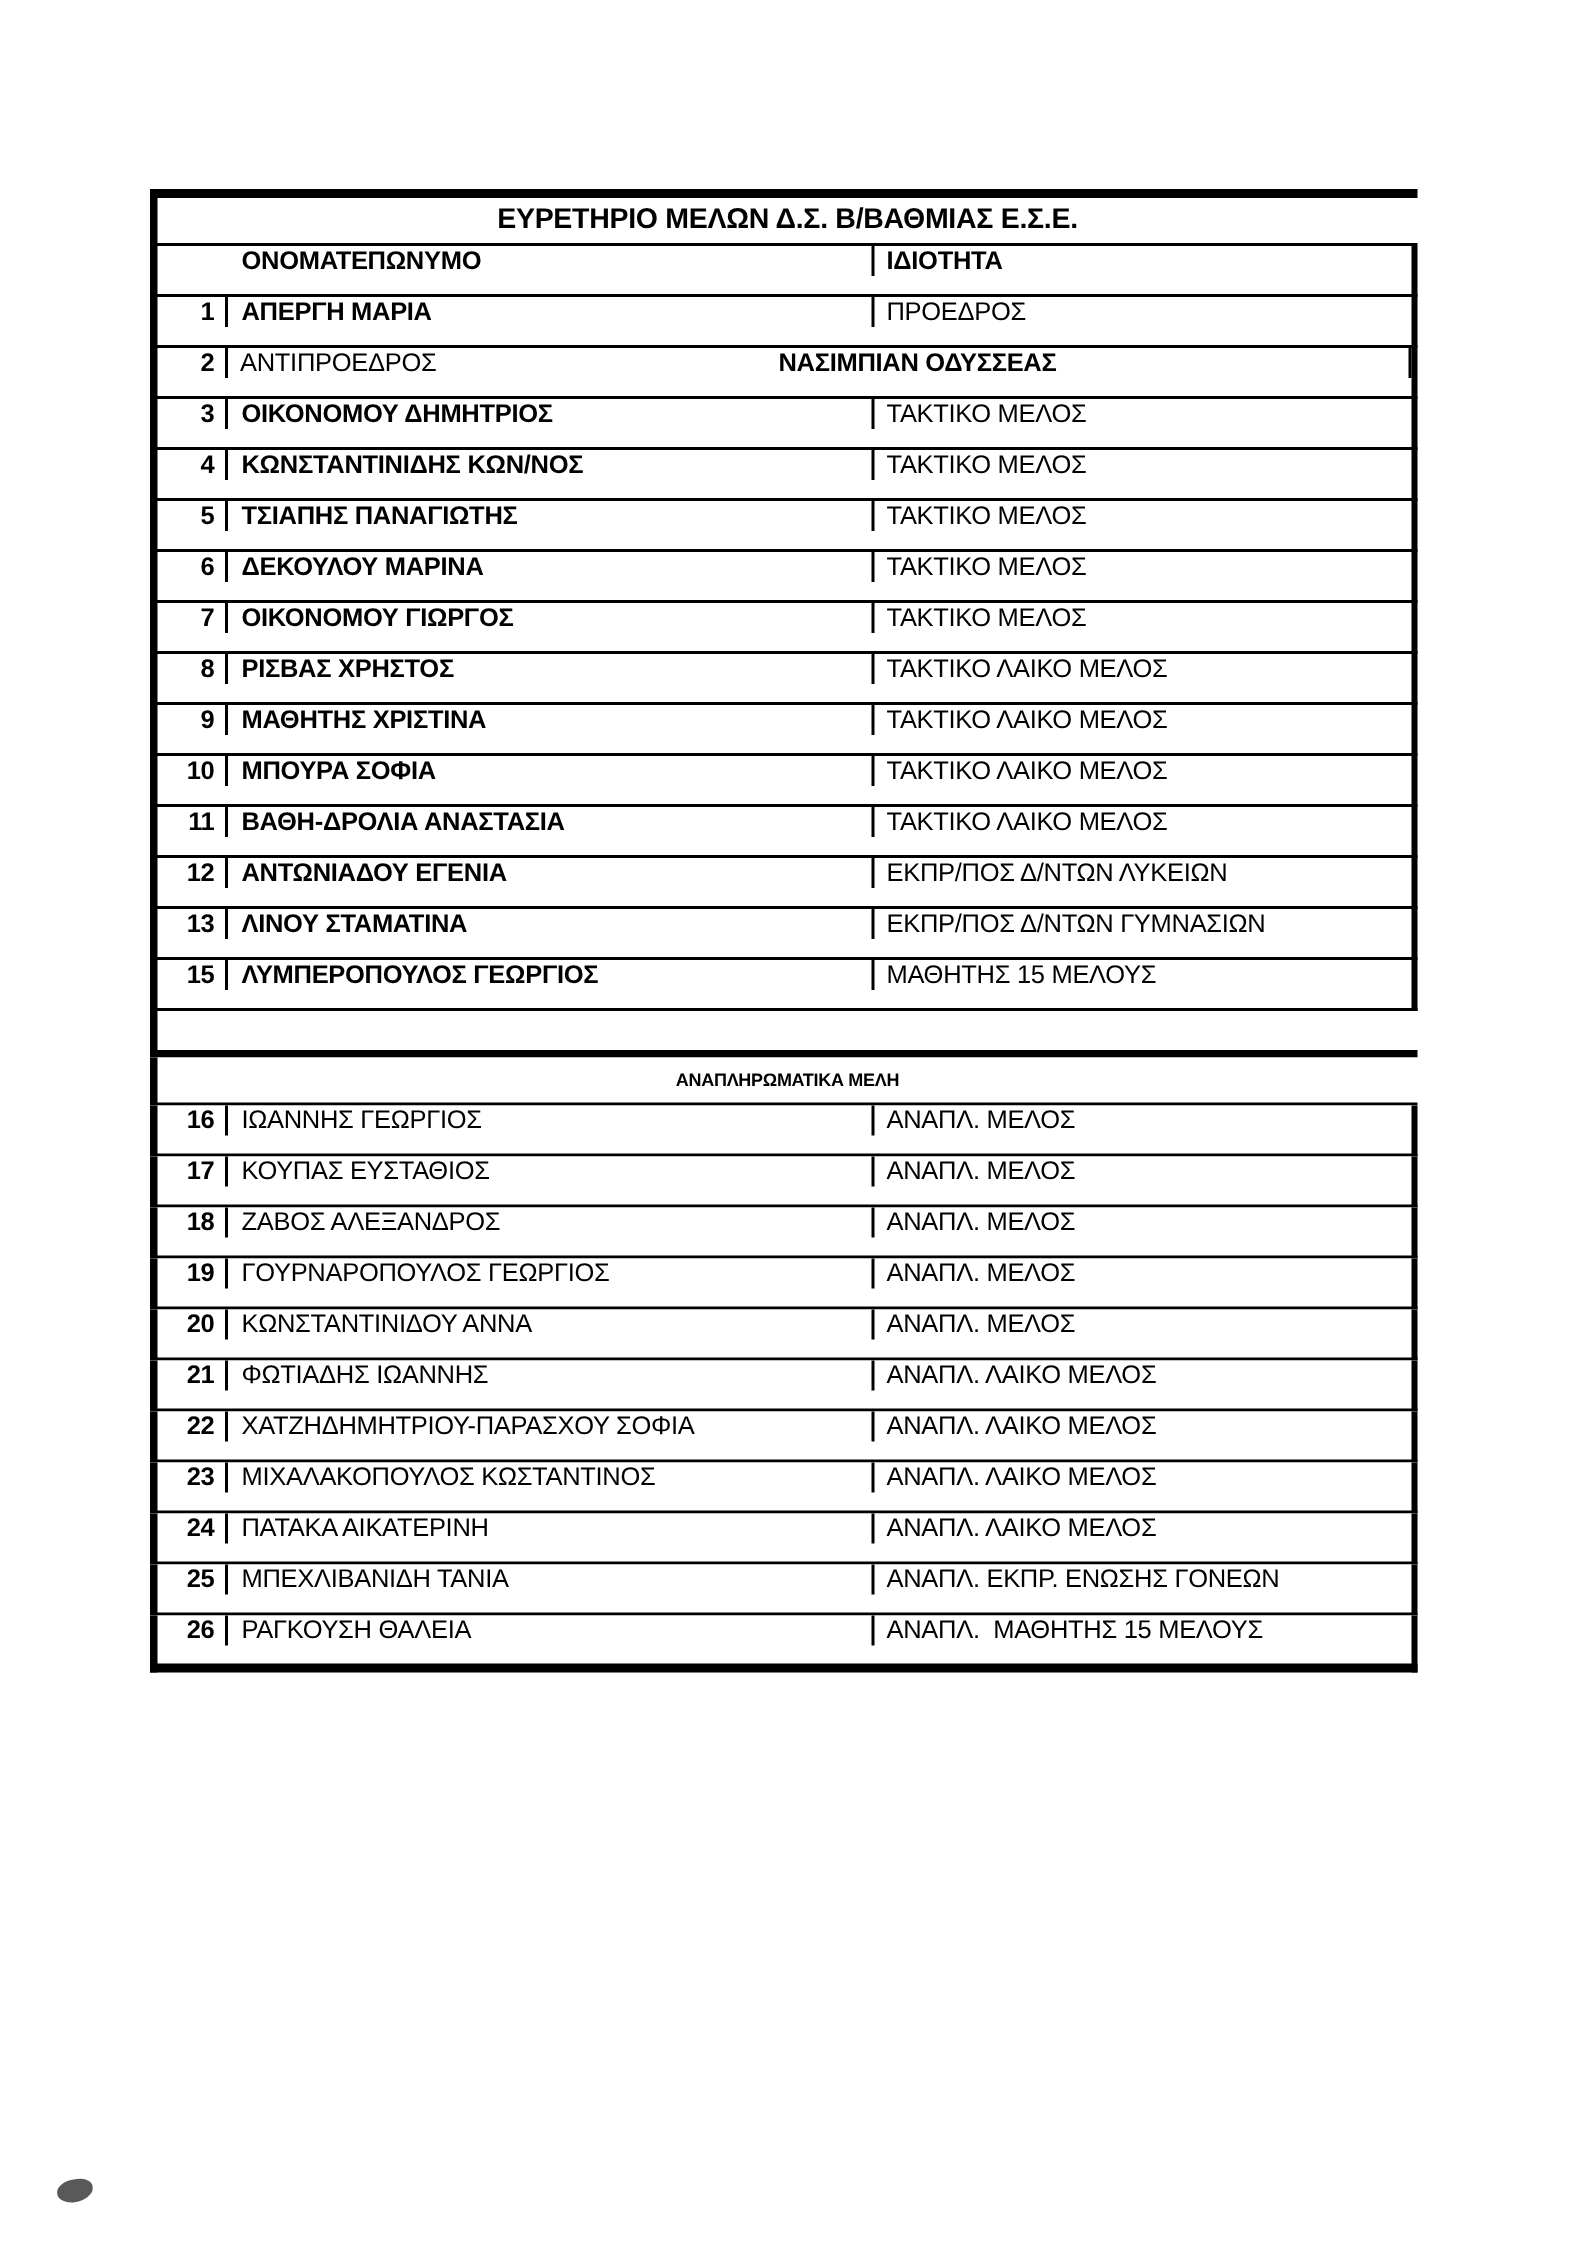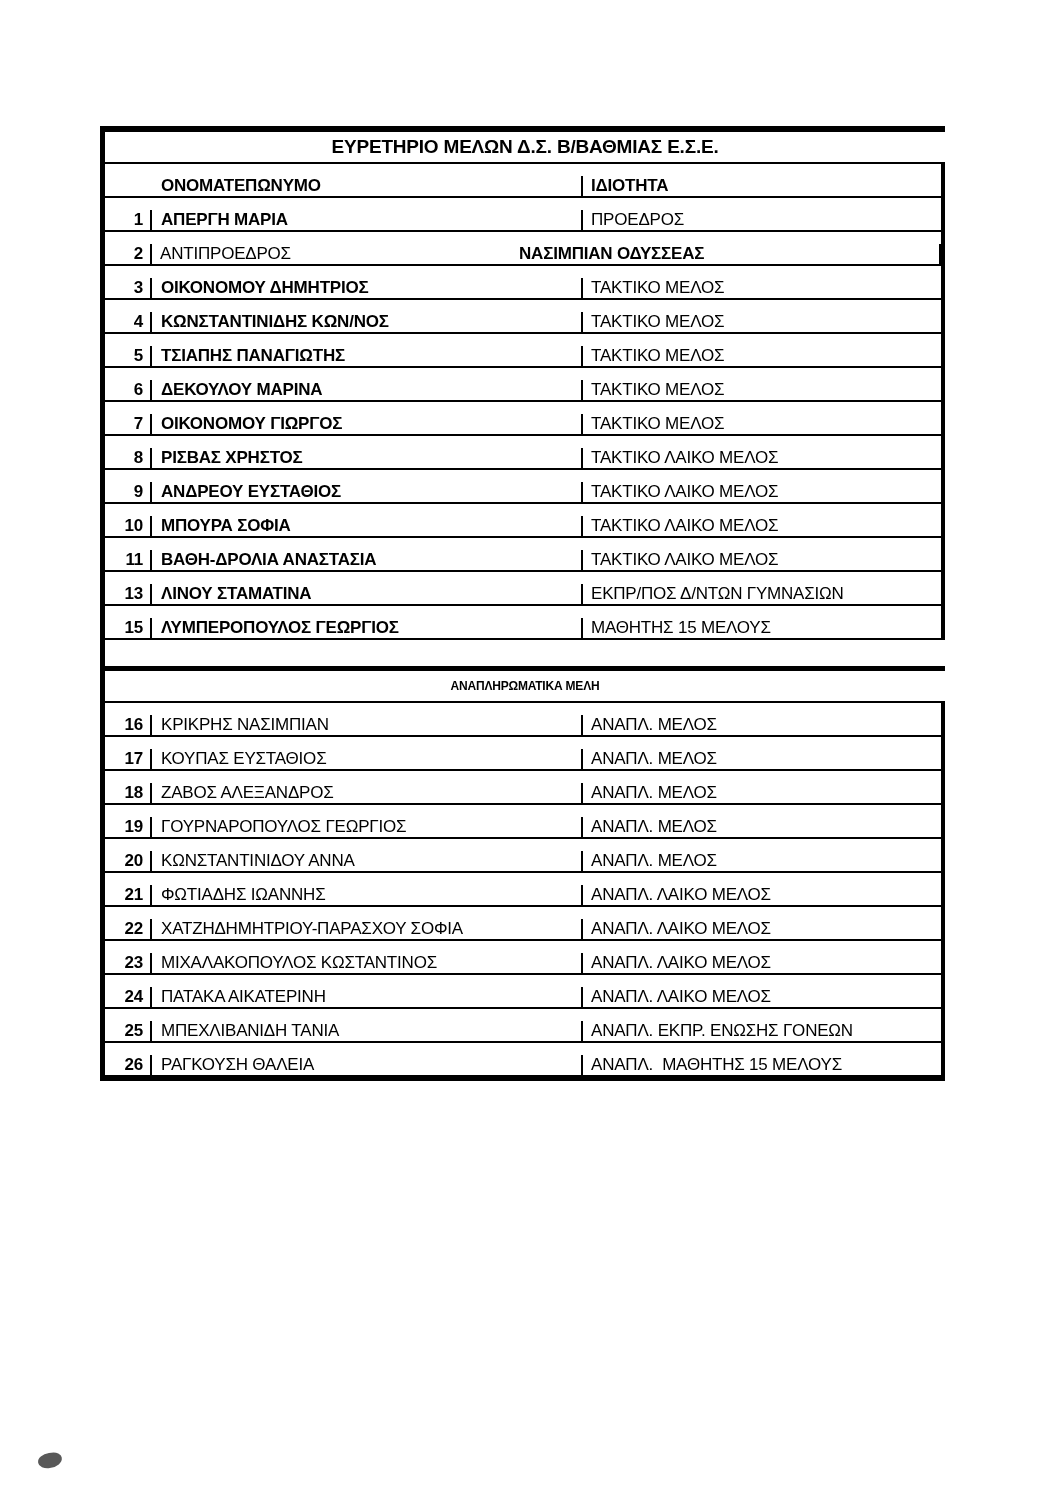--- a/index.html
+++ b/index.html
@@ -19,21 +19,21 @@
   .sheet{position:absolute;left:0;top:0;width:1058px;height:1497px;background:var(--bg);padding-left:24px;}
   .tbl{
     position:absolute;left:100px;top:126px;width:845px;
     letter-spacing:-0.2px;
   }
   .row{
     display:flex;box-sizing:border-box;
     border-left:5px solid var(--border);
     border-right:4px solid var(--border);
     border-bottom:2px solid var(--border);
-    height:34px;align-items:flex-end;
+    height:34px;align-items:flex-start;
     background:var(--bg);
   }
   .row.no-right{border-right:none;}
   .title-row{
     border-top:6px solid var(--border);
     height:38px;
     align-items:center;justify-content:center;
     font-weight:bold;font-size:19px;
   }
   .header-row{font-weight:bold;font-size:18px;}
@@ -119,32 +119,37 @@
           <div class="cell cell-name bold">ΟΙΚΟΝΟΜΟΥ ΓΙΩΡΓΟΣ</div>
           <div class="cell cell-role">ΤΑΚΤΙΚΟ ΜΕΛΟΣ</div>
         </div>
         <div class="row">
           <div class="cell cell-num">8</div>
           <div class="cell cell-name bold">ΡΙΣΒΑΣ ΧΡΗΣΤΟΣ</div>
           <div class="cell cell-role">ΤΑΚΤΙΚΟ ΛΑΙΚΟ ΜΕΛΟΣ</div>
         </div>
         <div class="row">
           <div class="cell cell-num">9</div>
-          <div class="cell cell-name bold">ΑΝΔΡΕΟΥ ΕΥΣΤΑΘΙΟΣ</div>
+          <div class="cell cell-name bold">ΜΑΘΗΤΗΣ ΧΡΙΣΤΙΝΑ</div>
           <div class="cell cell-role">ΤΑΚΤΙΚΟ ΛΑΙΚΟ ΜΕΛΟΣ</div>
         </div>
         <div class="row">
           <div class="cell cell-num">10</div>
           <div class="cell cell-name bold">ΜΠΟΥΡΑ ΣΟΦΙΑ</div>
           <div class="cell cell-role">ΤΑΚΤΙΚΟ ΛΑΙΚΟ ΜΕΛΟΣ</div>
         </div>
         <div class="row">
           <div class="cell cell-num">11</div>
           <div class="cell cell-name bold">ΒΑΘΗ-ΔΡΟΛΙΑ ΑΝΑΣΤΑΣΙΑ</div>
           <div class="cell cell-role">ΤΑΚΤΙΚΟ ΛΑΙΚΟ ΜΕΛΟΣ</div>
+        </div>
+        <div class="row">
+          <div class="cell cell-num">12</div>
+          <div class="cell cell-name bold">ΑΝΤΩΝΙΑΔΟΥ ΕΓΕΝΙΑ</div>
+          <div class="cell cell-role">ΕΚΠΡ/ΠΟΣ Δ/ΝΤΩΝ ΛΥΚΕΙΩΝ</div>
         </div>
         <div class="row">
           <div class="cell cell-num">13</div>
           <div class="cell cell-name bold">ΛΙΝΟΥ ΣΤΑΜΑΤΙΝΑ</div>
           <div class="cell cell-role">ΕΚΠΡ/ΠΟΣ Δ/ΝΤΩΝ ΓΥΜΝΑΣΙΩΝ</div>
         </div>
         <div class="row">
           <div class="cell cell-num">15</div>
           <div class="cell cell-name bold">ΛΥΜΠΕΡΟΠΟΥΛΟΣ ΓΕΩΡΓΙΟΣ</div>
           <div class="cell cell-role">ΜΑΘΗΤΗΣ 15 ΜΕΛΟΥΣ</div>
@@ -156,21 +161,21 @@
       <div class="cell cell-role"></div>
     </div>
 
     <div class="row section-row no-right">
       <span>ΑΝΑΠΛΗΡΩΜΑΤΙΚΑ ΜΕΛΗ</span>
     </div>
 
     <div id="substitute-rows">
         <div class="row">
           <div class="cell cell-num">16</div>
-          <div class="cell cell-name regular">ΚΡΙΚΡΗΣ ΝΑΣΙΜΠΙΑΝ</div>
+          <div class="cell cell-name regular">ΙΩΑΝΝΗΣ ΓΕΩΡΓΙΟΣ</div>
           <div class="cell cell-role">ΑΝΑΠΛ. ΜΕΛΟΣ</div>
         </div>
         <div class="row">
           <div class="cell cell-num">17</div>
           <div class="cell cell-name regular">ΚΟΥΠΑΣ ΕΥΣΤΑΘΙΟΣ</div>
           <div class="cell cell-role">ΑΝΑΠΛ. ΜΕΛΟΣ</div>
         </div>
         <div class="row">
           <div class="cell cell-num">18</div>
           <div class="cell cell-name regular">ΖΑΒΟΣ ΑΛΕΞΑΝΔΡΟΣ</div>

